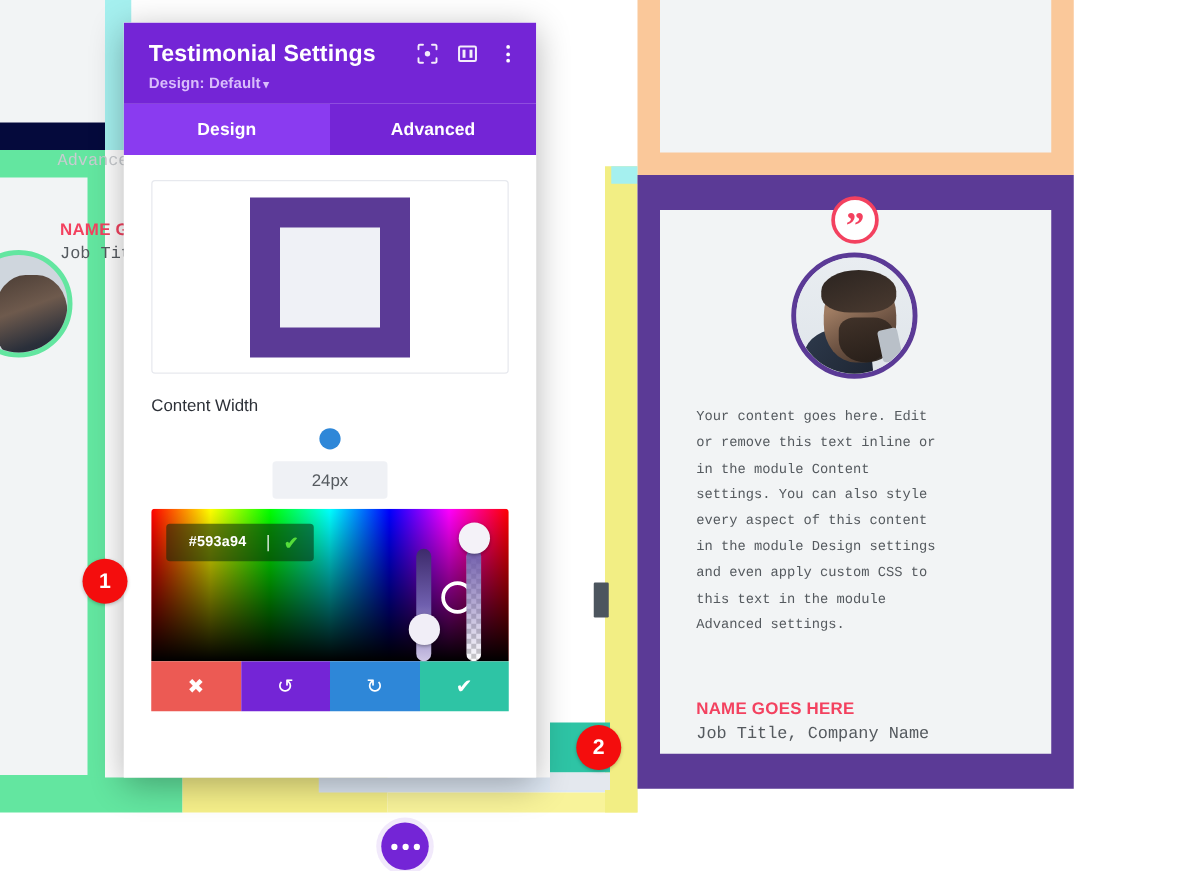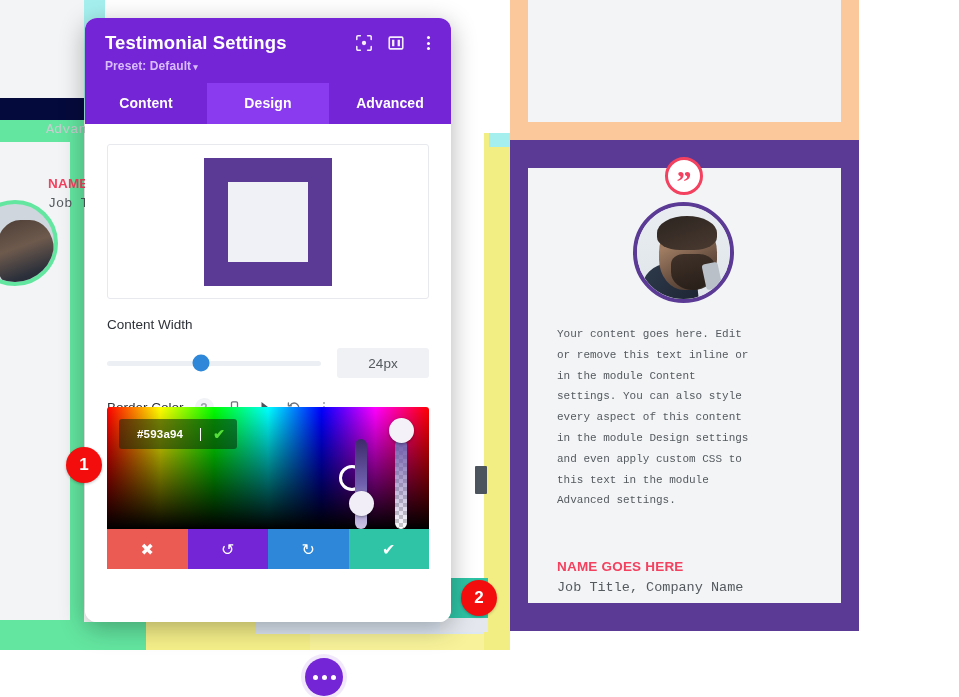--- a/index.html
+++ b/index.html
@@ -143,22 +143,22 @@
   
   .dots-fab {
     position:absolute; left:305px; top:658px; width:38px; height:38px; border-radius:50%;
     background:#7425d6; display:flex; align-items:center; justify-content:center; gap:4px;
     box-shadow:0 0 0 4px rgba(116,37,214,.10);
   }
   .dots-fab i { width:5px; height:5px; border-radius:50%; background:#fff; display:block; }
 
   
   .modal {
-    position:absolute; left:85px; top:18px; width:366px; height:604px;
-    background:#ffffff; border-radius:12px;
+    position:absolute; left:99px; top:18px; width:330px; height:604px;
+    background:#ffffff; border-radius:0;
     box-shadow:0 6px 26px rgba(0,0,0,.30);
     overflow:hidden; display:flex; flex-direction:column;
   }
   .modal-head { background:#7425d6; padding:14px 20px 10px 20px; position:relative; flex:0 0 auto; }
   .modal-title { color:#fff; font-size:18.5px; font-weight:700; letter-spacing:.1px; }
   .modal-preset {
     color:#d9bdfb; font-size:12px; font-weight:700; margin-top:5px; letter-spacing:.1px;
   }
   .modal-preset .caret { font-size:9px; margin-left:2px; }
   .head-icons { position:absolute; right:14px; top:16px; display:flex; align-items:center; gap:14px; }
@@ -178,21 +178,21 @@
   .border-preview {
     height:155px; border:1px solid #e7e9ee; border-radius:3px; background:#fff;
     display:flex; align-items:center; justify-content:center;
   }
   .bp-outer { width:128px; height:128px; background:#5b3a96; display:flex; align-items:center; justify-content:center; }
   .bp-inner { width:80px; height:80px; background:#eff1f6; }
 
   .field-label {
     margin-top:18px; font-size:13.5px; color:#2d3138; font-weight:400;
   }
-  .slider-row { display:flex; align-items:center; gap:16px; margin-top:16px; }
+  .slider-row { display:flex; align-items:center; gap:16px; margin-top:16px;flex-direction:column; }
   .slider-track { flex:1 1 auto; height:5px; border-radius:3px; background:#eceff3; position:relative; }
   .slider-thumb {
     position:absolute; left:44%; top:50%; width:17px; height:17px; border-radius:50%;
     background:#2e87d8; transform:translate(-50%,-50%);
   }
   .num-box {
     width:92px; height:30px; background:#eff1f5; border-radius:3px;
     display:flex; align-items:center; justify-content:center;
     font-size:13.5px; color:#555a5f;
   }
@@ -349,21 +349,21 @@
       <i></i>
       <i></i>
     </div>
   </div>
 
   <div class="modal">
 
     <div class="modal-head">
       <div class="modal-title">Testimonial Settings</div>
       <div class="modal-preset">
-        <span>Preset: Default</span><span class="caret">▾</span>
+        <span>Design: Default</span><span class="caret">▾</span>
       </div>
 
       <div class="head-icons">
         <svg class="hicon" viewBox="0 0 20 20">
           <path d="M2 6V3.2A1.2 1.2 0 013.2 2H6M14 2h2.8A1.2 1.2 0 0118 3.2V6M18 14v2.8a1.2 1.2 0 01-1.2 1.2H14M6 18H3.2A1.2 1.2 0 012 16.8V14" fill="none" stroke="#fff" stroke-width="1.7" stroke-linecap="round"></path>
           <circle cx="10" cy="10" r="2.4" fill="#fff"></circle>
         </svg>
         <svg class="hicon" viewBox="0 0 20 20">
           <rect x="2.5" y="3.5" width="15" height="13" rx="1.2" fill="none" stroke="#fff" stroke-width="1.8"></rect>
           <rect x="5.6" y="6.4" width="2.6" height="7.2" fill="#fff"></rect>
@@ -371,21 +371,20 @@
         </svg>
         <div class="dots3">
           <i></i>
           <i></i>
           <i></i>
         </div>
       </div>
     </div>
 
     <div class="tabs">
-      <div class="tab">Content</div>
       <div class="tab active">Design</div>
       <div class="tab">Advanced</div>
     </div>
 
     <div class="modal-body">
 
       <div class="border-preview">
         <div class="bp-outer">
           <div class="bp-inner"></div>
         </div>

